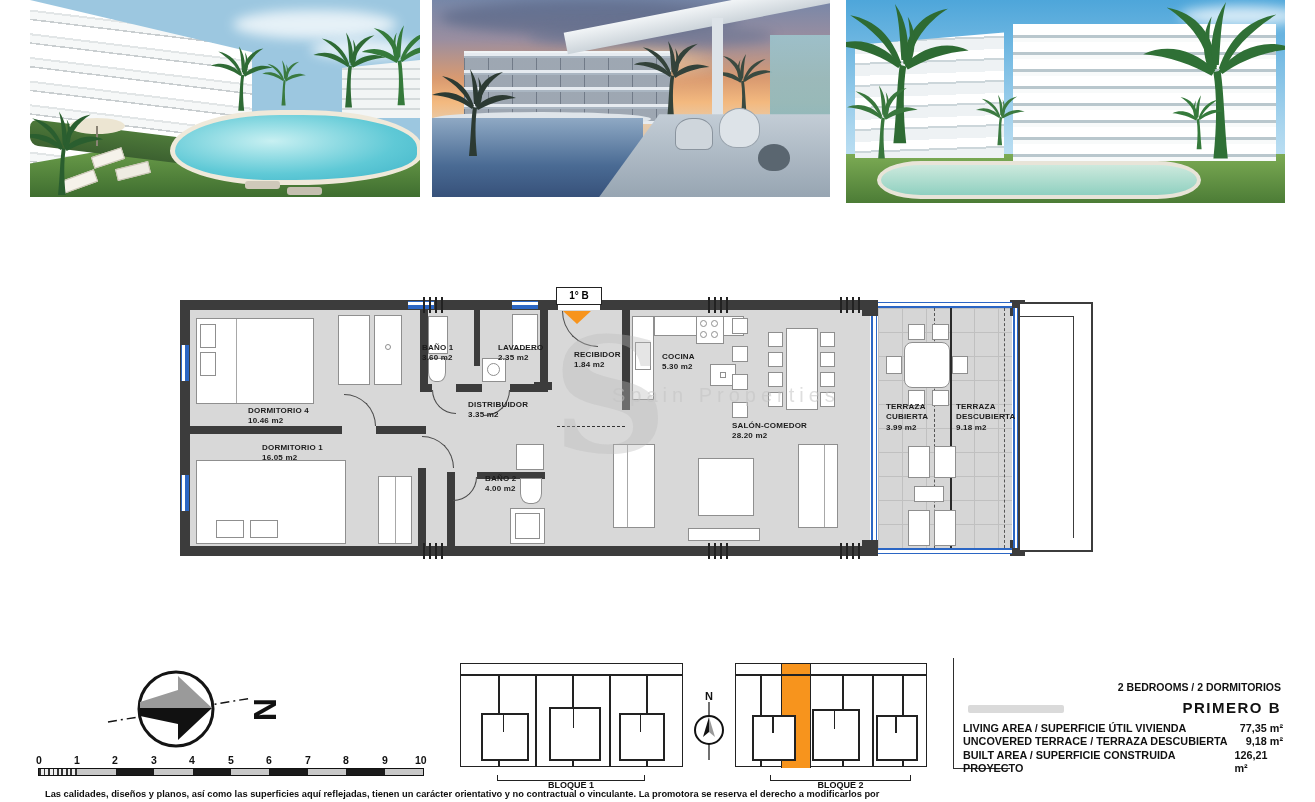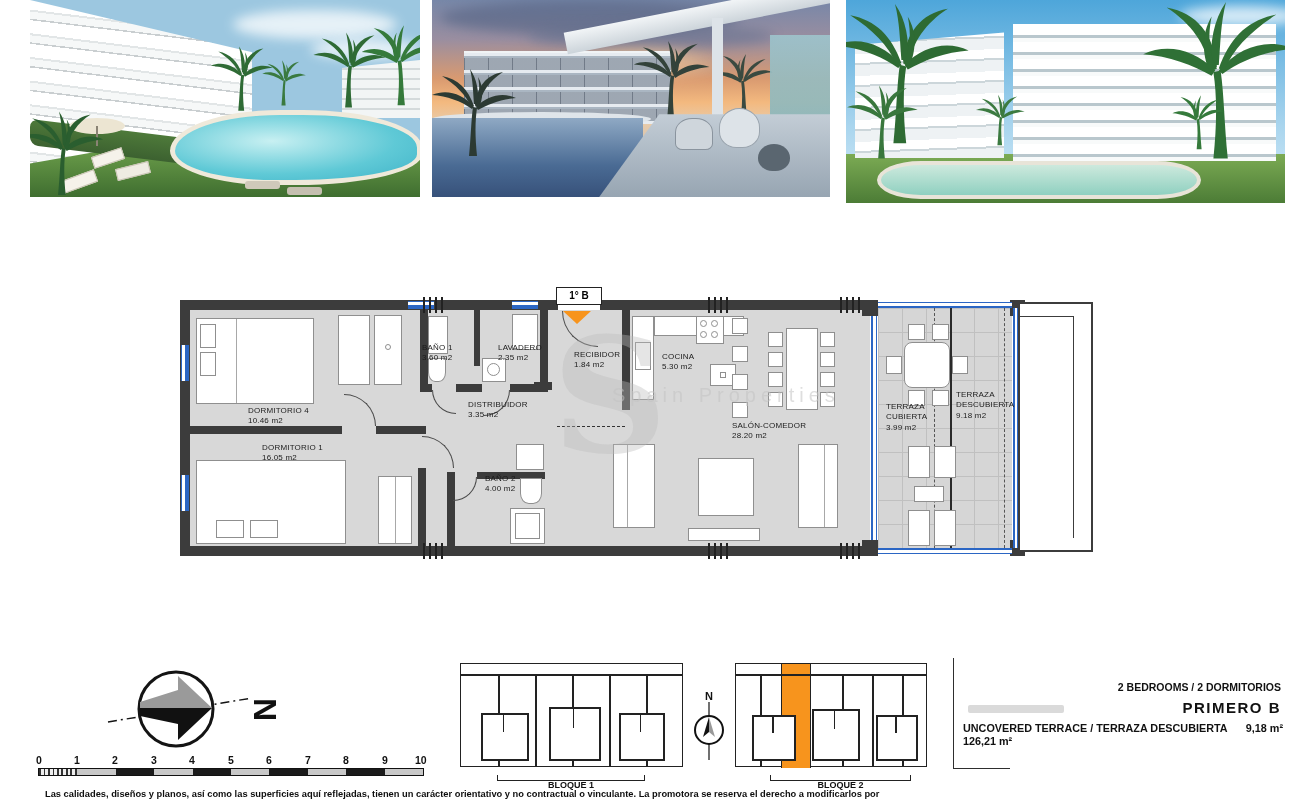--- a/index.html
+++ b/index.html
@@ -10,21 +10,21 @@
   .photo{position:absolute;overflow:hidden;background:#9cc7e0;}
   .sky,.layer{position:absolute;inset:0;}
   .cloud{position:absolute;background:#fff;border-radius:50%;filter:blur(6px);opacity:.75;}
   .palm{position:absolute;color:#2f6b35;}
   
   #plan{position:absolute;left:180px;top:288px;width:915px;height:280px;}
   .wall{position:absolute;background:#3c3c3c;}
   .floor{position:absolute;background:#d8d8d8;}
   .furn{position:absolute;background:#fff;border:1px solid #8f8f8f;box-sizing:border-box;}
   .circle{border-radius:50%;}
-  .rlabel{position:absolute;font-size:8px;font-weight:normal;color:#1b1b1b;line-height:1.3;
+  .rlabel{position:absolute;font-size:8px;font-weight:bold;color:#1b1b1b;line-height:1.3;
           letter-spacing:.2px;white-space:pre-line;}
   .glass-h{position:absolute;background:linear-gradient(180deg,#2b66c4 0 1.5px,#fff 1.5px 4.5px,#2b66c4 4.5px 6px);}
   .glass-v{position:absolute;background:linear-gradient(90deg,#2b66c4 0 1.5px,#fff 1.5px 4.5px,#2b66c4 4.5px 6px);}
   .hash{position:absolute;width:20px;height:16px;background:repeating-linear-gradient(90deg,#222 0 2px,transparent 2px 6px);}
   .arc{position:absolute;border:1.3px solid #4a4a4a;box-sizing:border-box;}
   .dashline{position:absolute;border-top:1.5px dashed #333;}
   .dash-v{position:absolute;border-left:1.2px dashed #555;}
   .tiles{position:absolute;background:#d6d6d6;
      background-image:linear-gradient(#c0c0c0 1px,transparent 1px),linear-gradient(90deg,#c0c0c0 1px,transparent 1px);
      background-size:24px 24px;}
@@ -297,21 +297,21 @@
   <div class="rlabel" style="left:68px;top:118px"><span>DORMITORIO 4</span><br><span>10.46 m2</span></div>
   <div class="rlabel" style="left:82px;top:155px"><span>DORMITORIO 1</span><br><span>16.05 m2</span></div>
   <div class="rlabel" style="left:242px;top:55px"><span>BAÑO 1</span><br><span>3.60 m2</span></div>
   <div class="rlabel" style="left:318px;top:55px"><span>LAVADERO</span><br><span>2.35 m2</span></div>
   <div class="rlabel" style="left:394px;top:62px"><span>RECIBIDOR</span><br><span>1.84 m2</span></div>
   <div class="rlabel" style="left:288px;top:112px"><span>DISTRIBUIDOR</span><br><span>3.35 m2</span></div>
   <div class="rlabel" style="left:305px;top:186px"><span>BAÑO 2</span><br><span>4.00 m2</span></div>
   <div class="rlabel" style="left:482px;top:64px"><span>COCINA</span><br><span>5.30 m2</span></div>
   <div class="rlabel" style="left:552px;top:133px"><span>SALÓN-COMEDOR</span><br><span>28.20 m2</span></div>
   <div class="rlabel" style="left:706px;top:114px;width:46px"><span>TERRAZA CUBIERTA</span><br><span>3.99 m2</span></div>
-  <div class="rlabel" style="left:776px;top:102px;width:52px"><span>TERRAZA DESCUBIERTA</span><br><span>9.18 m2</span></div>
+  <div class="rlabel" style="left:776px;top:114px;width:52px"><span>TERRAZA DESCUBIERTA</span><br><span>9.18 m2</span></div>
 
   <div id="unit-badge">1° B</div>
   <div id="entry-triangle"></div>
 </div>
 
 <svg class="abs" style="left:100px;top:660px" width="180" height="95" viewBox="0 0 180 95">
   <line x1="8" y1="62" x2="152" y2="38" stroke="#141414" stroke-width="1.5" stroke-dasharray="9 4 2 4"></line>
   <circle cx="76" cy="49" r="37" fill="#fff" stroke="#141414" stroke-width="3"></circle>
   <polygon points="40,42 78,30 78,16 112,48 40,48" fill="#9a9a9a"></polygon>
   <polygon points="40,48 112,48 78,80 78,64 40,56" fill="#111"></polygon>
@@ -391,21 +391,26 @@
 </div>
 <div class="blk-bracket" style="left:770px;top:775px;width:141px"></div>
 <div class="blk-label" style="left:770px;top:780px;width:141px">BLOQUE 2</div>
 
 <div id="info-bracket"></div>
 <div id="bedrooms-line">2 BEDROOMS / 2 DORMITORIOS</div>
 <div id="redacted"></div>
 <div id="unit-name">PRIMERO B</div>
 <div id="info-rows">
   <div class="row">
+      <span>LIVING AREA / SUPERFICIE ÚTIL VIVIENDA</span>
+      <span>77,35 m²</span>
+    </div>
+  <div class="row">
       <span>UNCOVERED TERRACE / TERRAZA DESCUBIERTA</span>
       <span>9,18 m²</span>
     </div>
   <div class="row">
+      <span>BUILT AREA / SUPERFICIE CONSTRUIDA PROYECTO</span>
       <span>126,21 m²</span>
     </div>
 </div>
 
 <div id="disclaimer">Las calidades, diseños y planos, así como las superficies aquí reflejadas, tienen un carácter orientativo y no contractual o vinculante. La promotora se reserva el derecho a modificarlos por</div>
 
 </body></html>

